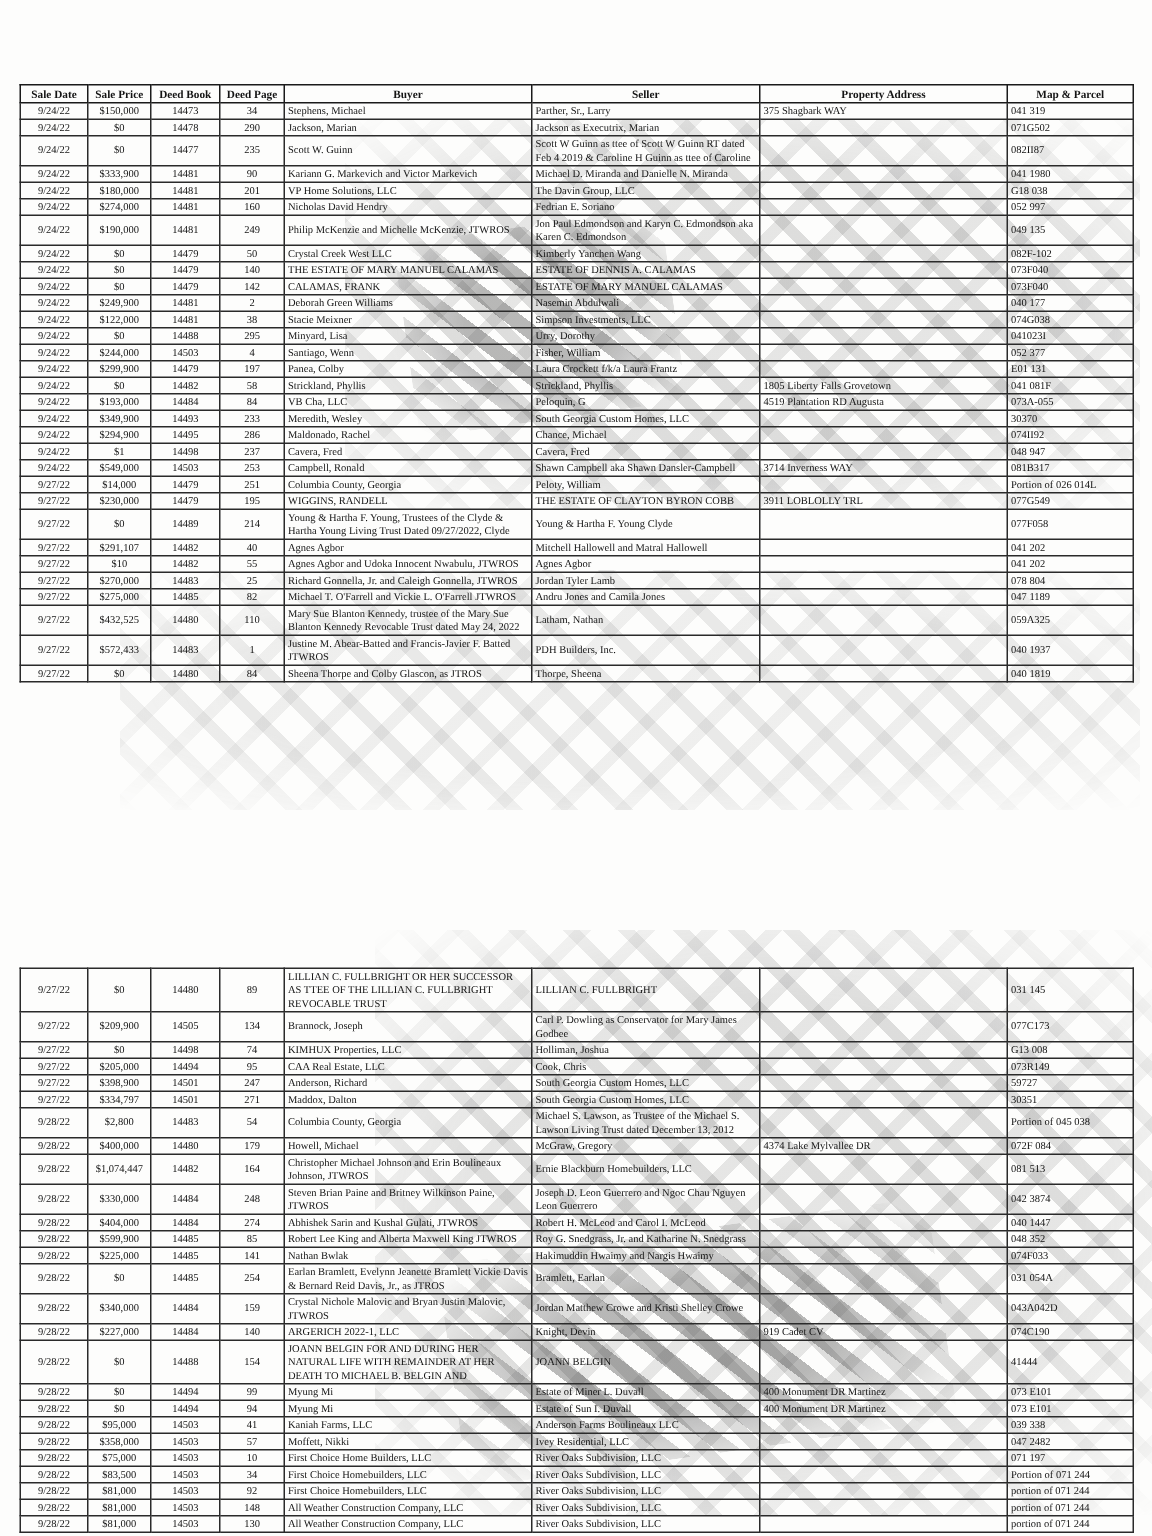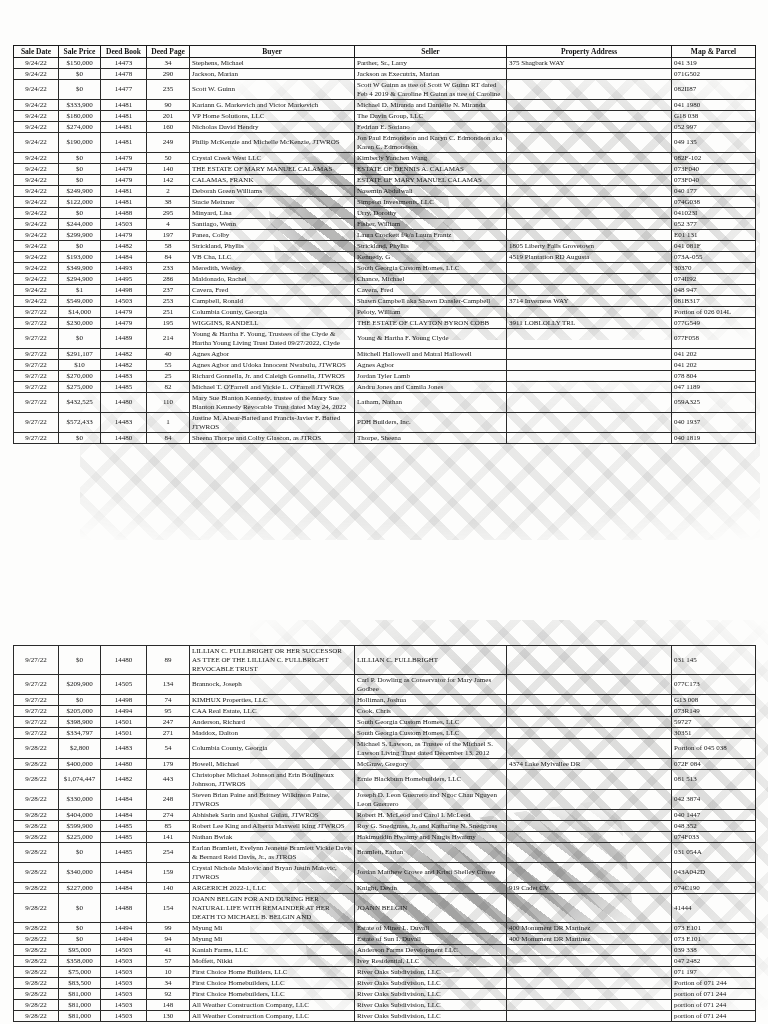--- a/index.html
+++ b/index.html
@@ -5,21 +5,21 @@
   html,body{margin:0;padding:0;}
   body{
     width:768px;height:1024px;overflow:hidden;background:#fdfdfc;position:relative;
     font-family:"Liberation Serif","DejaVu Serif",serif;color:#141414;
   }
   .sheet{position:absolute;inset:0;z-index:1;}
   table.deed{
     position:absolute;left:13px;width:742px;border-collapse:collapse;table-layout:fixed;
     font-size:7px;line-height:9px;background:transparent;
   }
-  #table1{top:45px;}
+  #table1{top:56px;}
   #table2{top:645px;}
   table.deed th{
     border:1px solid #1a1a1a;font-weight:bold;text-align:center;
     font-size:7.5px;padding:1px 2px;background:transparent;
   }
   table.deed td{
     border:1px solid #2a2a2a;padding:0.5px 2px;vertical-align:middle;
     overflow:hidden;word-wrap:break-word;background:transparent;
   }
   td.c{text-align:center;}
@@ -235,21 +235,21 @@
           <td class="l">Strickland, Phyllis</td>
           <td class="l">1805 Liberty Falls Grovetown</td>
           <td class="l">041 081F</td>
         </tr>
         <tr>
           <td class="c">9/24/22</td>
           <td class="c">$193,000</td>
           <td class="c">14484</td>
           <td class="c">84</td>
           <td class="l">VB Cha, LLC</td>
-          <td class="l">Kennedy, G</td>
+          <td class="l">Peloquin, G</td>
           <td class="l">4519 Plantation RD Augusta</td>
           <td class="l">073A-055</td>
         </tr>
         <tr>
           <td class="c">9/24/22</td>
           <td class="c">$349,900</td>
           <td class="c">14493</td>
           <td class="c">233</td>
           <td class="l">Meredith, Wesley</td>
           <td class="l">South Georgia Custom Homes, LLC</td>
@@ -478,21 +478,21 @@
           <td class="c">179</td>
           <td class="l">Howell, Michael</td>
           <td class="l">McGraw, Gregory</td>
           <td class="l">4374 Lake Mylvallee DR</td>
           <td class="l">072F 084</td>
         </tr>
         <tr>
           <td class="c">9/28/22</td>
           <td class="c">$1,074,447</td>
           <td class="c">14482</td>
-          <td class="c">443</td>
+          <td class="c">164</td>
           <td class="l">Christopher Michael Johnson and Erin Boulineaux Johnson, JTWROS</td>
           <td class="l">Ernie Blackburn Homebuilders, LLC</td>
           <td class="l"></td>
           <td class="l">081 513</td>
         </tr>
         <tr>
           <td class="c">9/28/22</td>
           <td class="c">$330,000</td>
           <td class="c">14484</td>
           <td class="c">248</td>
@@ -590,21 +590,21 @@
           <td class="l">Estate of Sun I. Duvall</td>
           <td class="l">400 Monument DR Martinez</td>
           <td class="l">073 E101</td>
         </tr>
         <tr>
           <td class="c">9/28/22</td>
           <td class="c">$95,000</td>
           <td class="c">14503</td>
           <td class="c">41</td>
           <td class="l">Kaniah Farms, LLC</td>
-          <td class="l">Anderson Farms Development LLC</td>
+          <td class="l">Anderson Farms Boulineaux LLC</td>
           <td class="l"></td>
           <td class="l">039 338</td>
         </tr>
         <tr>
           <td class="c">9/28/22</td>
           <td class="c">$358,000</td>
           <td class="c">14503</td>
           <td class="c">57</td>
           <td class="l">Moffett, Nikki</td>
           <td class="l">Ivey Residential, LLC</td>

